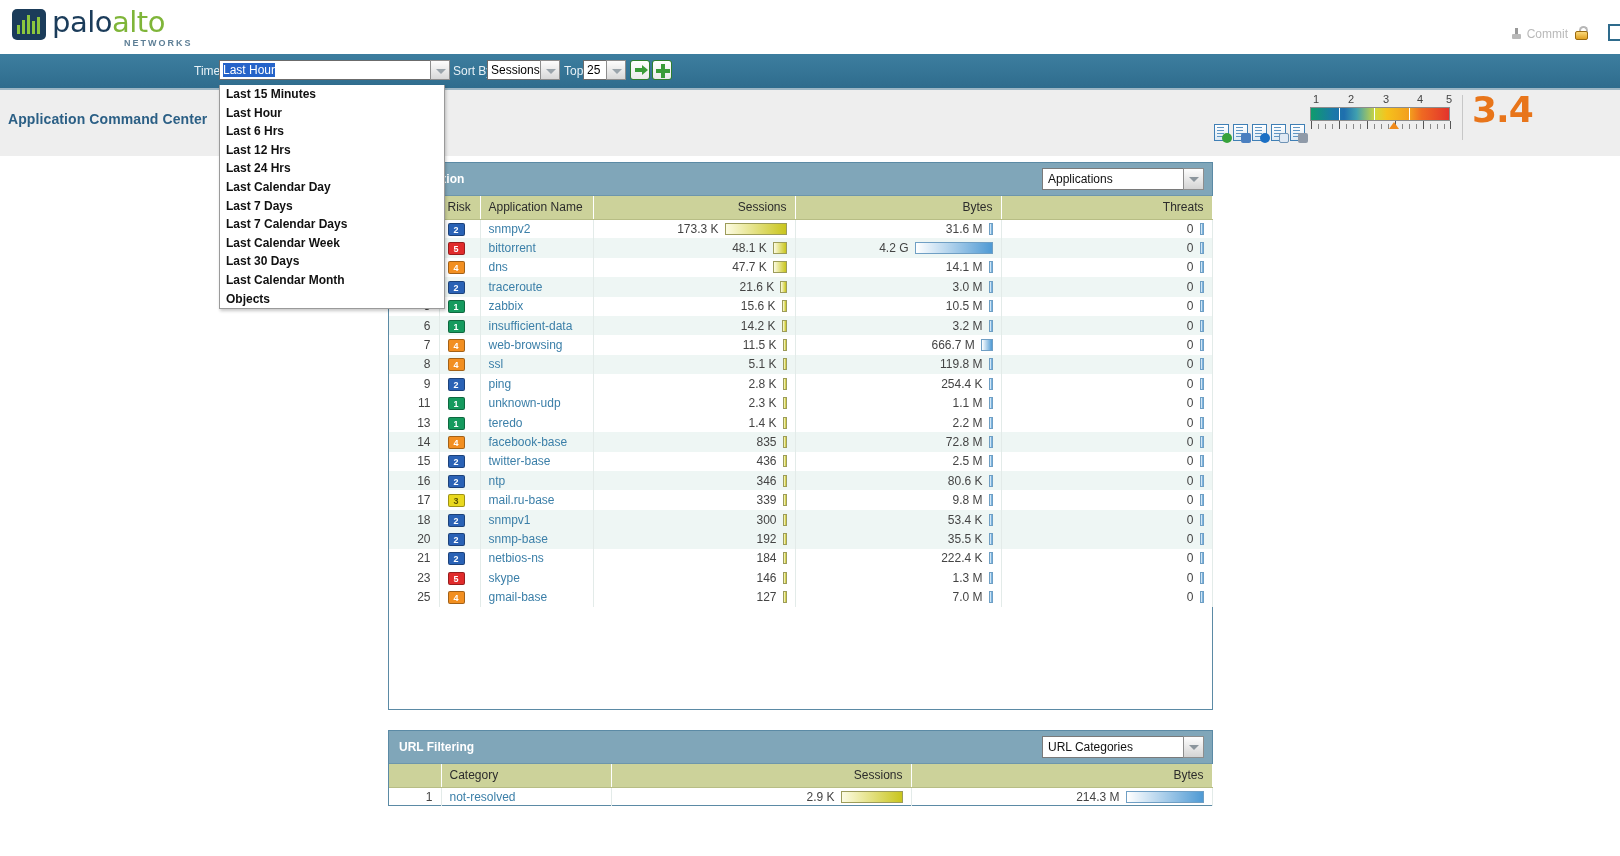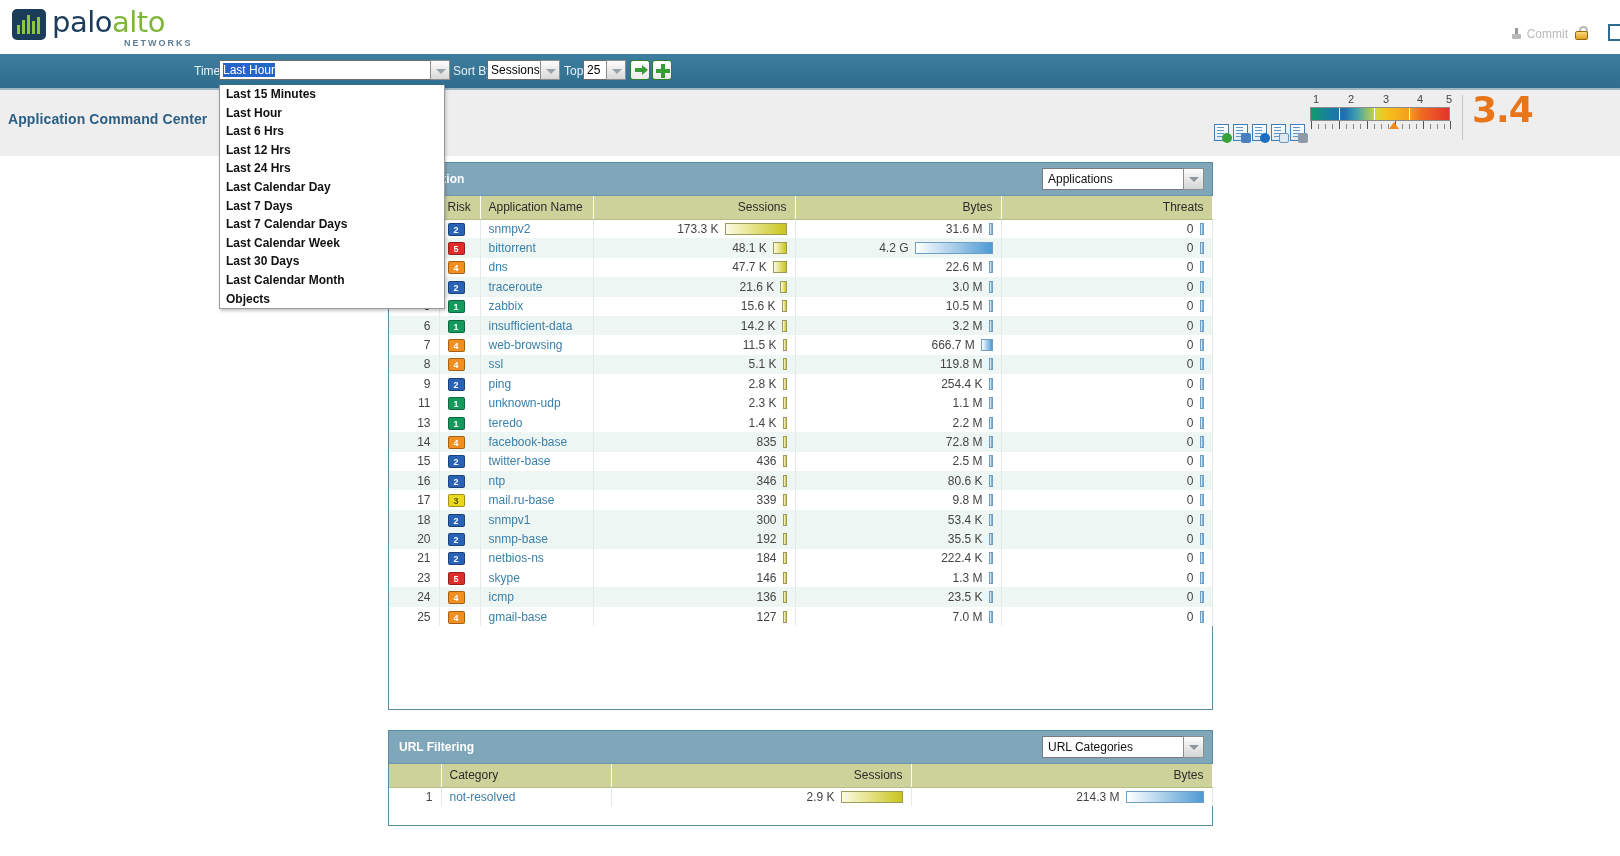--- a/index.html
+++ b/index.html
@@ -488,21 +488,21 @@
             <td><span class="riskbadge" style="background:#f28f21;">4</span></td>
             <td class="app"><a>dns</a></td>
             <td>
               <div class="cellbar">
                 <span>47.7 K</span>
                 <span class="bar" style="width:13.64px"></span>
               </div>
             </td>
             <td>
               <div class="cellbar">
-                <span>22.6 M</span>
+                <span>14.1 M</span>
                 <span class="bar blue" style="width:1.56px"></span>
               </div>
             </td>
             <td>
               <div class="cellbar">
                 <span>0</span>
                 <span class="bar blue" style="width:2px"></span>
               </div>
             </td>
           </tr>
@@ -867,43 +867,20 @@
                 <span class="bar blue" style="width:1.56px"></span>
               </div>
             </td>
             <td>
               <div class="cellbar">
                 <span>0</span>
                 <span class="bar blue" style="width:2px"></span>
               </div>
             </td>
           </tr>
-          <tr class="alt">
-            <td class="idx">24</td>
-            <td><span class="riskbadge" style="background:#f28f21;">4</span></td>
-            <td class="app"><a>icmp</a></td>
-            <td>
-              <div class="cellbar">
-                <span>136</span>
-                <span class="bar" style="width:1.8599999999999999px"></span>
-              </div>
-            </td>
-            <td>
-              <div class="cellbar">
-                <span>23.5 K</span>
-                <span class="bar blue" style="width:1.56px"></span>
-              </div>
-            </td>
-            <td>
-              <div class="cellbar">
-                <span>0</span>
-                <span class="bar blue" style="width:2px"></span>
-              </div>
-            </td>
-          </tr>
           <tr class="">
             <td class="idx">25</td>
             <td><span class="riskbadge" style="background:#f28f21;">4</span></td>
             <td class="app"><a>gmail-base</a></td>
             <td>
               <div class="cellbar">
                 <span>127</span>
                 <span class="bar" style="width:1.8599999999999999px"></span>
               </div>
             </td>
@@ -917,21 +894,21 @@
               <div class="cellbar">
                 <span>0</span>
                 <span class="bar blue" style="width:2px"></span>
               </div>
             </td>
           </tr>
         </tbody>
     </table>
   </div>
 
-  <div class="panel" style="left:388px; top:730px; width:825px; height:96px;">
+  <div class="panel" style="left:388px; top:730px; width:825px; height:76px;">
     <div class="panel-head">
       <div class="panel-title">URL Filtering</div>
       <div class="panel-select">
         <span>URL Categories</span>
         <span class="arw"></span>
       </div>
     </div>
     <table class="dt">
       <colgroup>
         <col style="width:52px">

